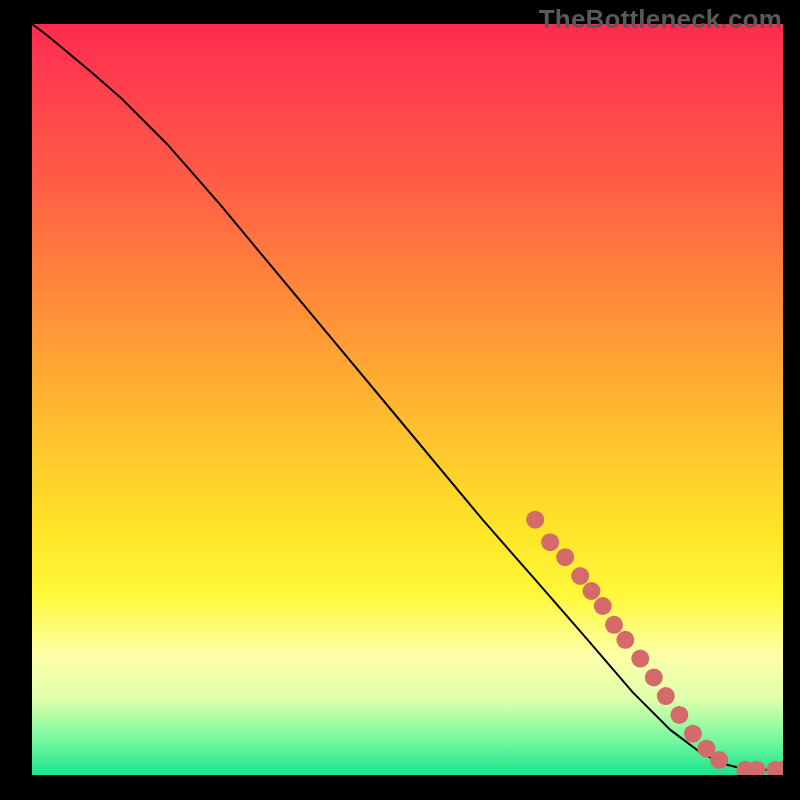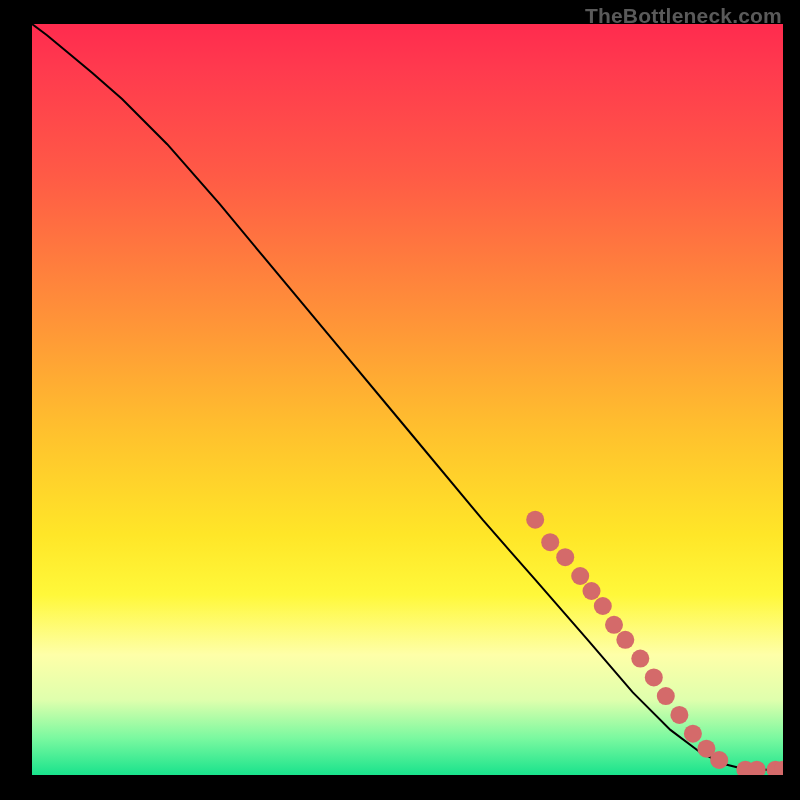--- a/index.html
+++ b/index.html
@@ -35,21 +35,21 @@
       #dfffad 90%,
       #7cf9a0 95%,
       #19e38c 100%
     );
   }
   .watermark {
     position: absolute;
     top: 4px;
     right: 18px;
     font-family: Arial, Helvetica, sans-serif;
-    font-size: 21px;
+    font-size: 26px;
     font-weight: 600;
     color: #5a5a5a;
     letter-spacing: 0.2px;
     user-select: none;
   }
   svg.curve {
     position: absolute;
     inset: 0;
     width: 751px;
     height: 751px;

